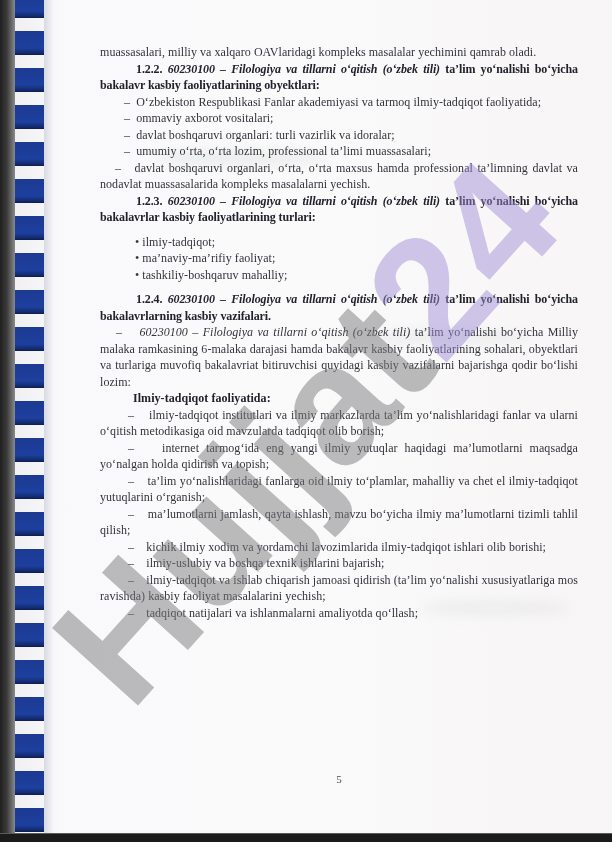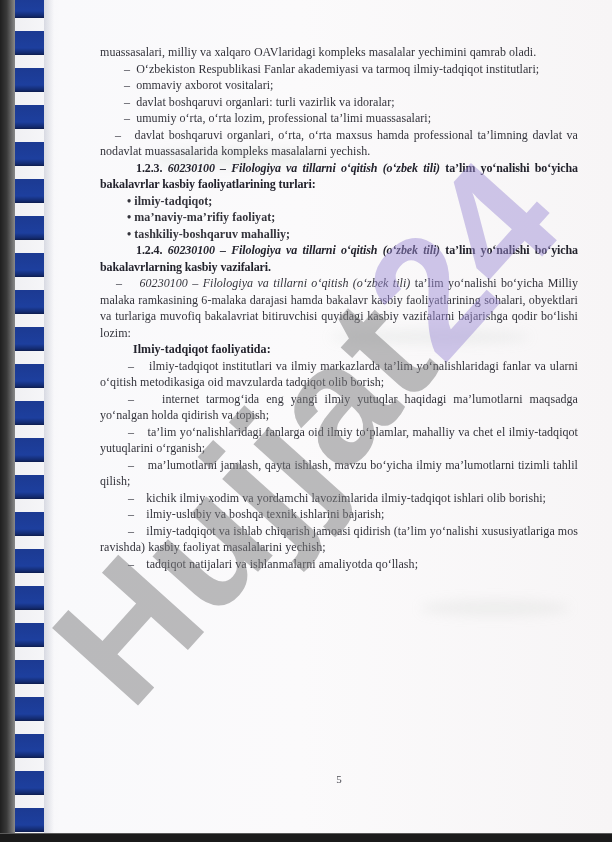--- a/index.html
+++ b/index.html
@@ -57,21 +57,21 @@
   .dash-list { list-style: none; margin: 0; padding: 0; }
   .dash-list li {
     margin-left: 24px; padding-left: 15px; text-indent: -15px;
     text-align: justify;
   }
   .dash-list li::before { content: "\2013\00a0\00a0"; }
   .dash-para { text-indent: 15px; font-family: Liberation Serif, serif; }
   .dash-para::before { content: "\2013\00a0\00a0\00a0"; }
   .task-para { text-indent: 28px; }
   .task-para::before { content: "\2013\00a0\00a0\00a0\00a0"; }
-  .bullet-list { list-style: none; margin: 0; padding: 0; font-weight: bold; }
+  .bullet-list { list-style: none; margin: 8px; padding: 0; }
   .bullet-list li { margin-left: 27px; padding-left: 11px; text-indent: -11px; }
   .bullet-list li::before { content: "\2022\00a0"; }
   .bullet-para { text-indent: 27px; }
   .bullet-para::before { content: "\2022\00a0"; }
   .lead-para { text-indent: 16px; }
   .lead-para::before { content: "\2013\00a0\00a0\00a0"; }
   .lead-code { font-style: italic; }
   .sub-heading { font-weight: 700; color: #22222c; text-indent: 33px; }
   .page-number {
     position: absolute; left: 100px; top: 773px; width: 478px;
@@ -103,22 +103,27 @@
 <div class="blotch blotch-2"></div>
 <div class="blotch blotch-3"></div>
 <div class="scan-edge-left"></div>
 <div class="binding"></div>
 <div class="binding-crease"></div>
 
 <div class="content">
 
   <p>muassasalari, milliy va xalqaro OAVlaridagi kompleks masalalar yechimini qamrab oladi.</p>
 
+  <p class="heading">
+    <span>1.2.2.</span>
+    <span class="h-code">60230100 – Filologiya va tillarni o‘qitish (o‘zbek tili)</span>
+    <span>ta’lim yo‘nalishi bo‘yicha bakalavr kasbiy faoliyatlarining obyektlari:</span>
+  </p>
   <ul class="dash-list">
-      <li>O‘zbekiston Respublikasi Fanlar akademiyasi va tarmoq ilmiy-tadqiqot institutlari;</li>
+      <li>O‘zbekiston Respublikasi Fanlar akademiyasi va tarmoq ilmiy-tadqiqot faoliyatida;</li>
       <li>ommaviy axborot vositalari;</li>
       <li>davlat boshqaruvi organlari: turli vazirlik va idoralar;</li>
       <li>umumiy o‘rta, o‘rta lozim, professional ta’limi muassasalari;</li>
     </ul>
   <p class="dash-para">davlat boshqaruvi organlari, o‘rta, o‘rta maxsus hamda professional ta’limning davlat va nodavlat muassasalarida kompleks masalalarni yechish.</p>
 
   <p class="heading">
     <span>1.2.3.</span>
     <span class="h-code">60230100 – Filologiya va tillarni o‘qitish (o‘zbek tili)</span>
     <span>ta’lim yo‘nalishi bo‘yicha bakalavrlar kasbiy faoliyatlarining turlari:</span>

